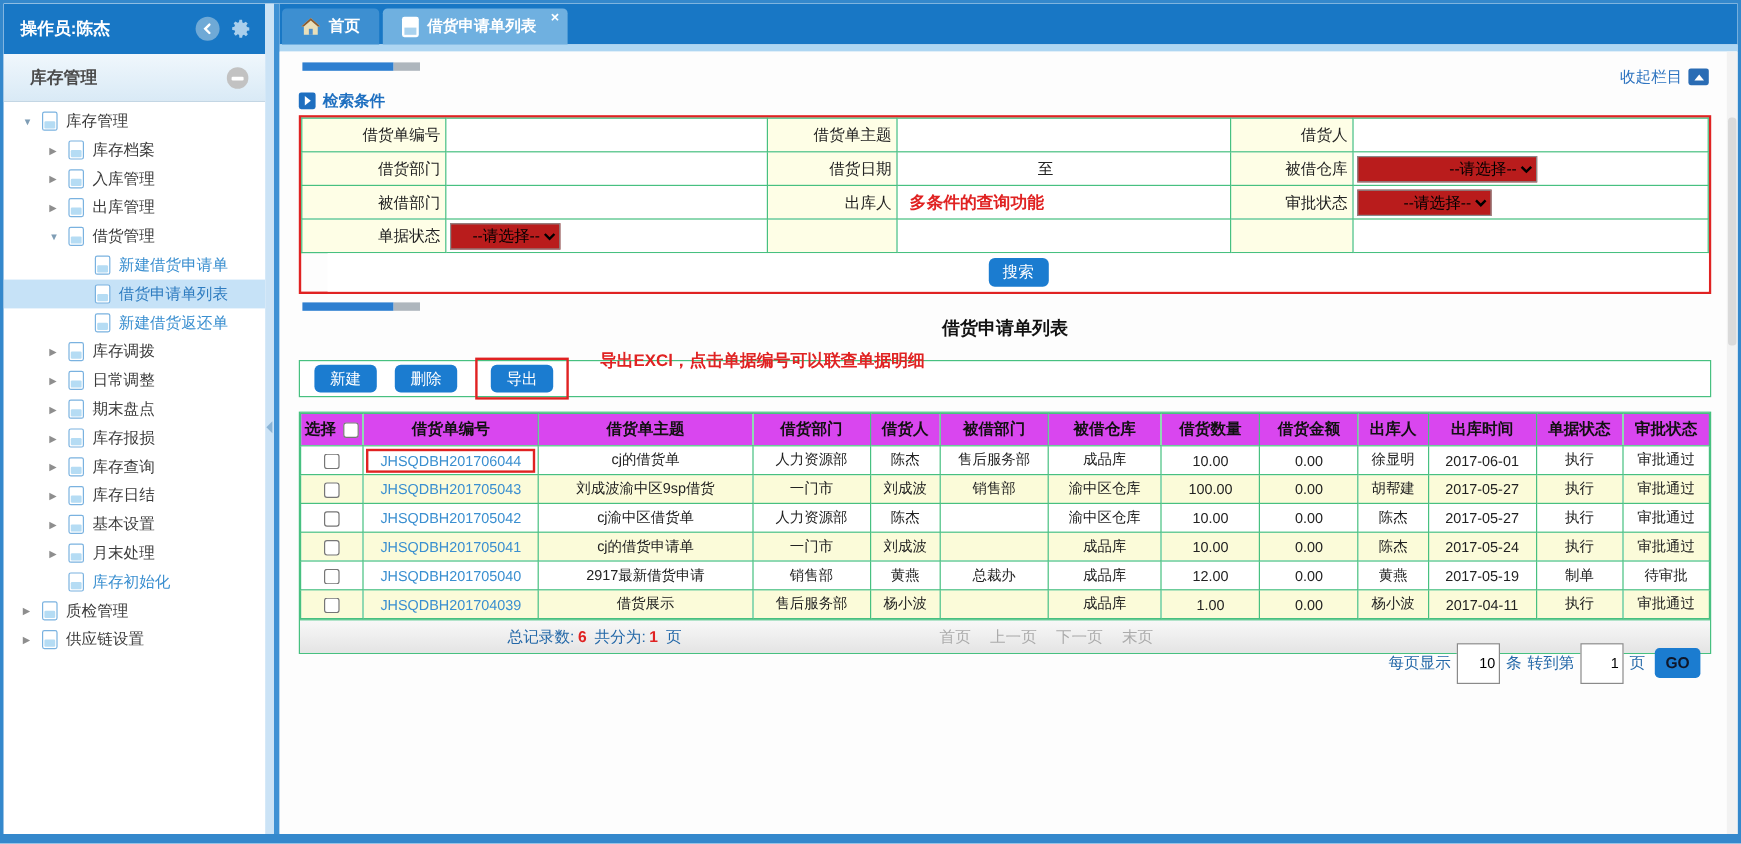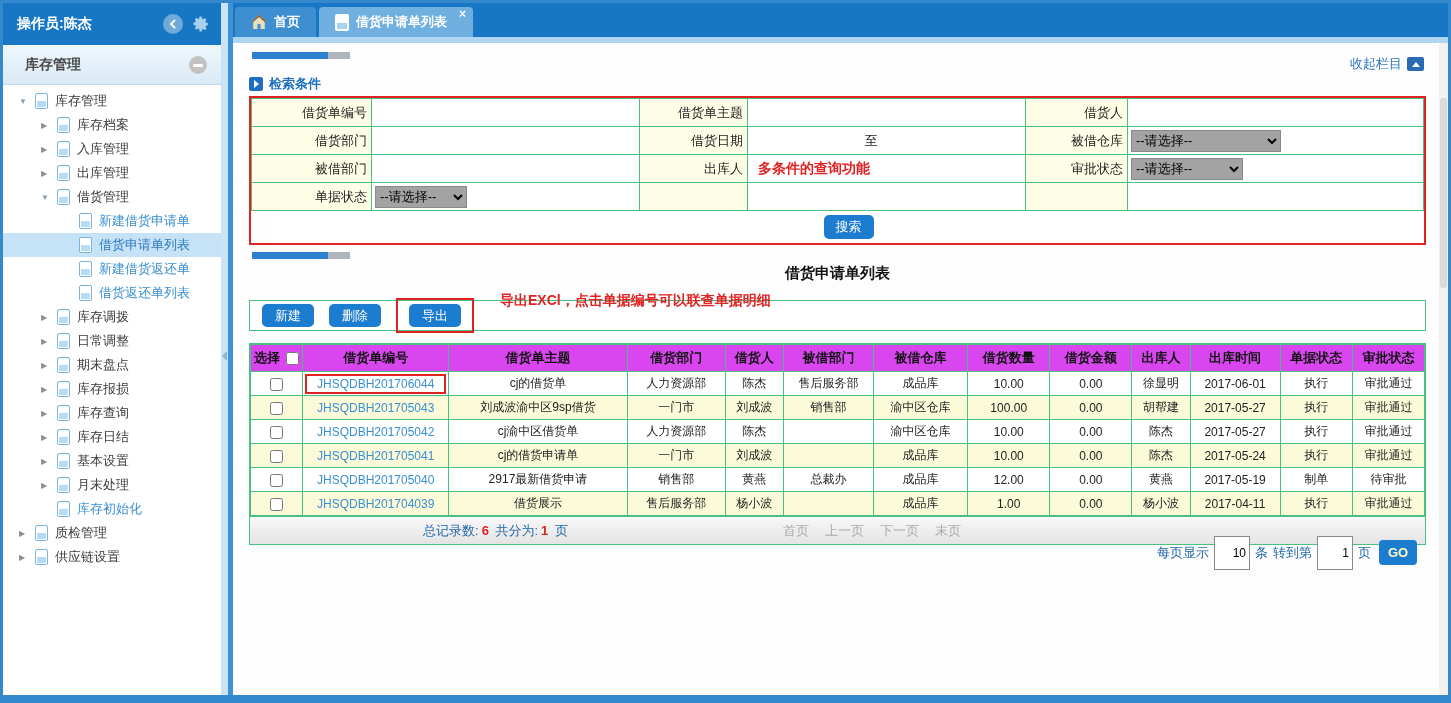--- a/index.html
+++ b/index.html
@@ -71,21 +71,21 @@
   .section-marker{width:14px;height:14px;background:#1E6FC0;border-radius:2px;display:flex;align-items:center;justify-content:center;}
   .section-marker::after{content:"";border-top:4px solid transparent;border-bottom:4px solid transparent;border-left:5px solid #fff;margin-left:1px;}
   .section-title{color:#1E6FC0;font-size:13px;font-weight:bold;}
 
   .search-box{border:2px solid var(--annotation-red);margin-top:3px;}
   table.search-table{width:100%;border-collapse:collapse;table-layout:fixed;}
   table.search-table td{border:1px solid var(--grid-green);height:28px;font-size:13px;background:#fff;overflow:hidden;}
   table.search-table td.lbl{background:var(--label-yellow);text-align:right;padding-right:4px;color:#222;}
   .ghost-input{border:none;outline:none;width:100%;height:22px;background:transparent;font-size:13px;padding:0 4px;}
   .fld-pad{padding:0 3px;}
-  select{height:22px;font-size:13px;border:1px solid #8A8A8A;background:#a3a3a3;margin-left:3px;}
+  select{height:22px;font-size:13px;border:1px solid #8A8A8A;background:#b91c1c;margin-left:3px;text-align:right;}
   .sel-lg{width:150px;} .sel-md{width:112px;} .sel-sm{width:92px;}
   .date-range{display:flex;align-items:center;}
   .date-range .ghost-input.a{width:42%;} .date-range .ghost-input.b{flex:1;}
   .to-label{font-size:13px;color:#222;}
   .red-note{color:var(--annotation-red);font-weight:bold;font-size:14px;padding-left:10px;}
   .search-btn-row{height:32px;display:flex;align-items:center;justify-content:center;background:#fff;margin-left:22px;}
   .btn-blue{background:var(--accent-blue);color:#fff;border:none;border-radius:5px;font-size:13px;height:24px;padding:0 12px;cursor:pointer;font-family:inherit;}
 
   .list-title{text-align:center;font-size:15px;font-weight:bold;color:#111;margin-top:5px;}
 
@@ -105,21 +105,21 @@
   table.grid input[type=checkbox],th input[type=checkbox]{width:13px;height:13px;vertical-align:middle;}
   th .col-sel-label{margin-right:6px;}
 
   .pagination{height:28px;background:linear-gradient(#F8F8F8,#E4E4E4);border-top:1px solid var(--grid-green);display:flex;align-items:center;font-size:13px;padding:0 8px;}
   .pg-left{margin-left:165px;color:#2468A8;}
   .pg-left .hot{color:#E02222;font-weight:bold;margin:0 3px;}
   .pg-nav{margin-left:215px;display:flex;gap:16px;color:#ABABAB;}
   .pg-nav span{cursor:default;}
   .pg-right{margin-left:auto;display:flex;align-items:center;gap:5px;color:#2468A8;margin-top:44px;}
   .pg-input{width:36px;height:19px;border:1px solid #8A8A8A;font-size:12px;padding:16px 3px;text-align:right;}
-  .go-btn{background:var(--accent-blue);color:#fef9c3;border:none;border-radius:4px;font-weight:bold;font-size:13px;height:25px;width:38px;cursor:pointer;margin-left:3px;font-family:inherit;}
+  .go-btn{background:var(--accent-blue);color:#0f172a;border:none;border-radius:4px;font-weight:bold;font-size:13px;height:25px;width:38px;cursor:pointer;margin-left:3px;font-family:inherit;}
 
   .v-scrollbar{position:absolute;right:0;top:0;bottom:0;width:9px;background:#F2F2F2;}
   .v-scrollbar .thumb{position:absolute;top:55px;left:1px;width:7px;height:190px;background:#DADADA;border-radius:3px;}
 </style>
 </head>
 <body>
 
 <div class="app">
 
   <aside class="sidebar">
@@ -172,24 +172,20 @@
           <span class="doc-icon"></span>
           <span class="tree-label link">新建借货申请单</span>
         </div>
         <div class="tree-item selected" style="padding-left: 76px;">
           <span class="doc-icon"></span>
           <span class="tree-label link">借货申请单列表</span>
         </div>
         <div class="tree-item" style="padding-left: 76px;">
           <span class="doc-icon"></span>
           <span class="tree-label link">新建借货返还单</span>
-        </div>
-        <div class="tree-item" style="padding-left: 76px;">
-          <span class="doc-icon"></span>
-          <span class="tree-label link">借货返还单列表</span>
         </div>
         <div class="tree-item" style="padding-left: 38px;">
           <span class="tree-arrow">▶</span>
           <span class="doc-icon"></span>
           <span class="tree-label">库存调拨</span>
         </div>
         <div class="tree-item" style="padding-left: 38px;">
           <span class="tree-arrow">▶</span>
           <span class="doc-icon"></span>
           <span class="tree-label">日常调整</span>

